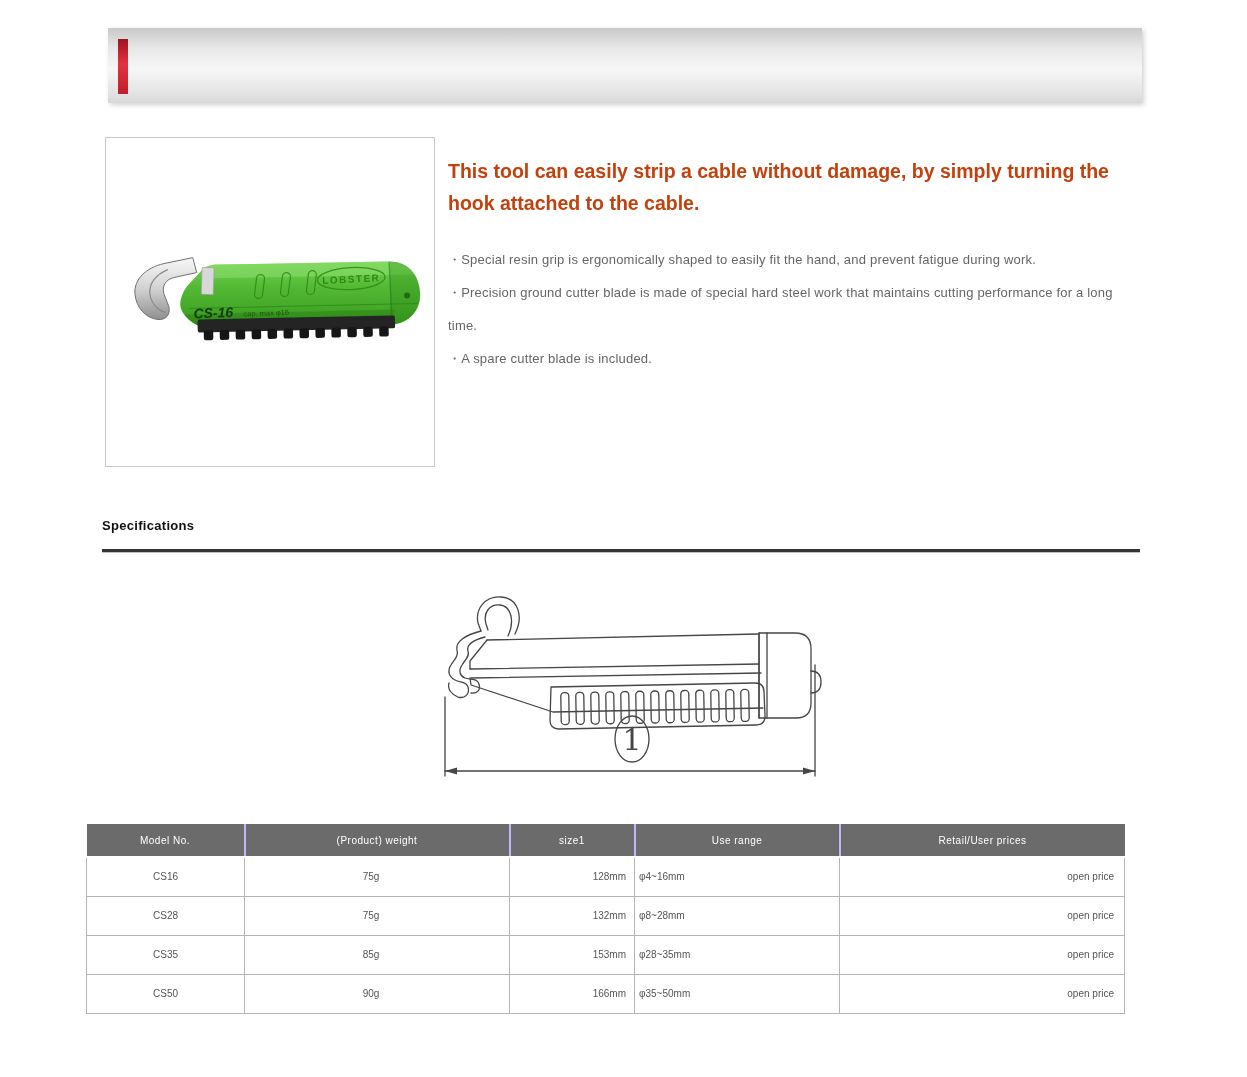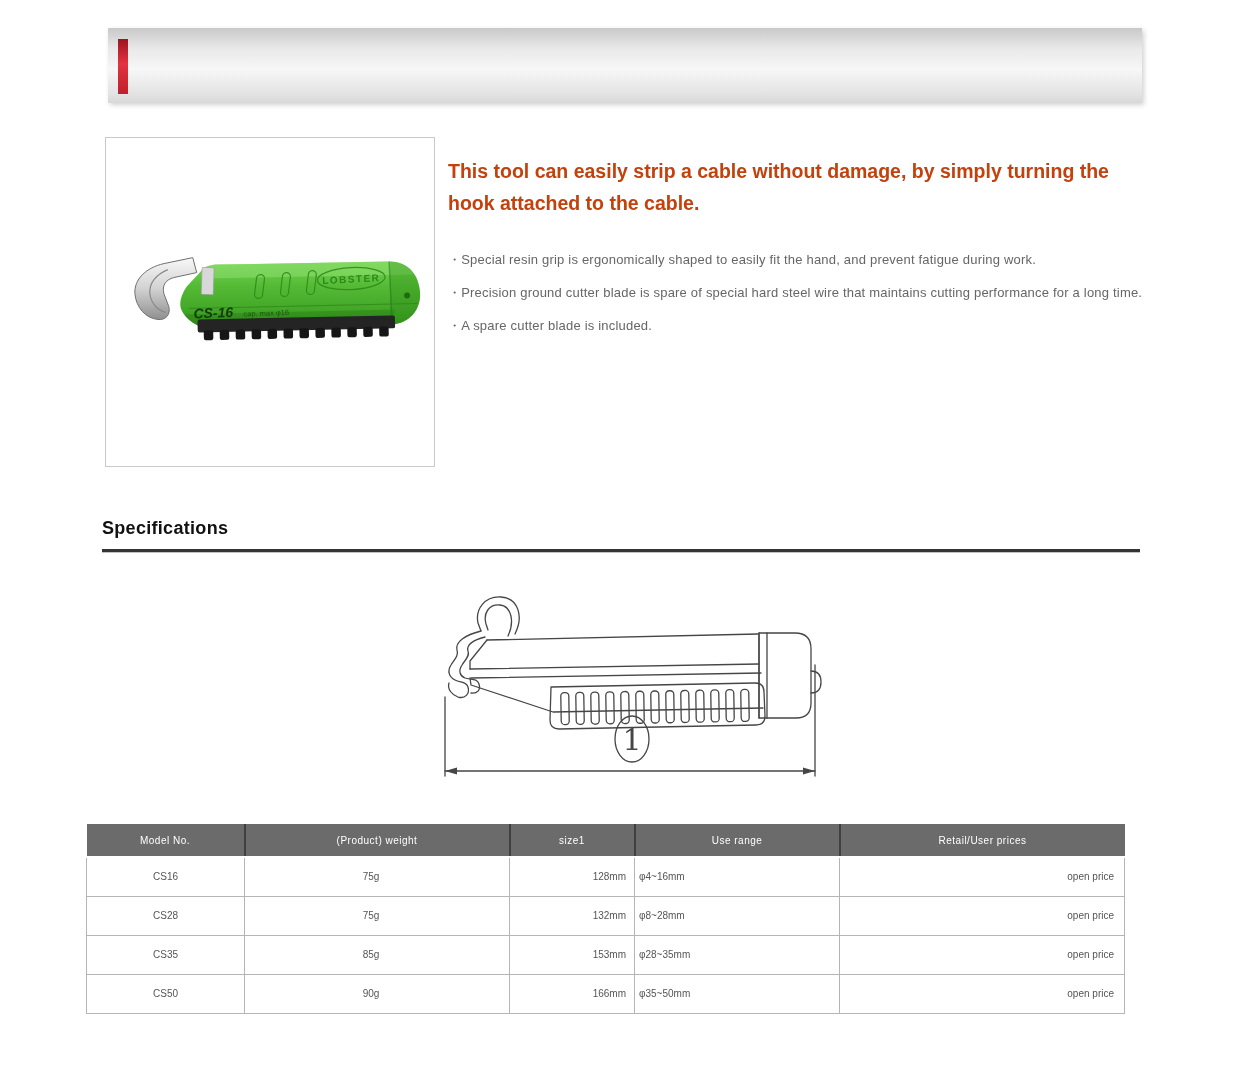--- a/index.html
+++ b/index.html
@@ -40,40 +40,40 @@
   }
   .features {
     position:absolute; left:448px; top:243px; width:696px;
     font-size:13px; color:#666666; line-height:33px;
   }
   .feature-item { letter-spacing:0.2px; }
 
   
   .spec-heading {
     position:absolute; left:102px; top:518px;
-    font-size:18px; font-weight:bold; color:#111111; letter-spacing:0.3px;
+    font-size:13px; font-weight:bold; color:#111111; letter-spacing:0.3px;
   }
   .spec-rule {
     position:absolute; left:102px; top:549px; width:1038px; height:4px;
     background:#343434; border-bottom:1px solid #c2c2c2;
   }
   .diagram {
     position:absolute; left:425px; top:585px; width:400px; height:200px;
   }
 
   
   table.spec-table {
     position:absolute; left:86px; top:824px; width:1038px;
     border-collapse:collapse; table-layout:fixed;
     font-size:10px;
   }
   .spec-table thead th {
     background:#6b6b6b; color:#ffffff; font-weight:normal;
     height:33px; letter-spacing:0.5px;
-    border-left:2px solid #404040; border-bottom:2px solid #ffffff;
+    border-left:2px solid #c4b5fd; border-bottom:2px solid #ffffff;
   }
   .spec-table thead th:first-child { border-left:none; }
   .spec-table tbody td {
     height:39px; color:#555555;
     border:1px solid #b5b5b5; background:#ffffff;
   }
   .spec-table tbody tr:first-child td { border-top:none;margin-top:25px; }
   .spec-table td.c-model { text-align:center; }
   .spec-table td.c-weight { text-align:center; padding-right:12px; }
   .spec-table td.c-size { text-align:right; padding-right:8px; }
@@ -148,21 +148,21 @@
       <rect x="242" y="191" width="9.5" height="10" rx="2" fill="#161616"></rect>
       <rect x="258" y="191" width="9.5" height="10" rx="2" fill="#161616"></rect>
       <rect x="274" y="191" width="9.5" height="10" rx="2" fill="#161616"></rect>
     </g>
   </svg>
 </div>
 
 <div class="headline">This tool can easily strip a cable without damage, by simply turning the hook attached to the cable.</div>
 <div class="features">
   <div class="feature-item">・Special resin grip is ergonomically shaped to easily fit the hand, and prevent fatigue during work.</div>
-  <div class="feature-item">・Precision ground cutter blade is spare of special hard steel wire that maintains cutting performance for a long time.</div>
+  <div class="feature-item">・Precision ground cutter blade is made of special hard steel work that maintains cutting performance for a long time.</div>
   <div class="feature-item">・A spare cutter blade is included.</div>
 </div>
 
 <div class="spec-heading">Specifications</div>
 <div class="spec-rule"></div>
 
 <svg class="diagram" viewBox="0 0 400 200">
   <g stroke="#464646" fill="none" stroke-width="1.3" stroke-linecap="round" stroke-linejoin="round">
 
     <path d="M90,49 C99,31 93,13 76,12 C60,11 50,24 53,38 L56,46"></path>

